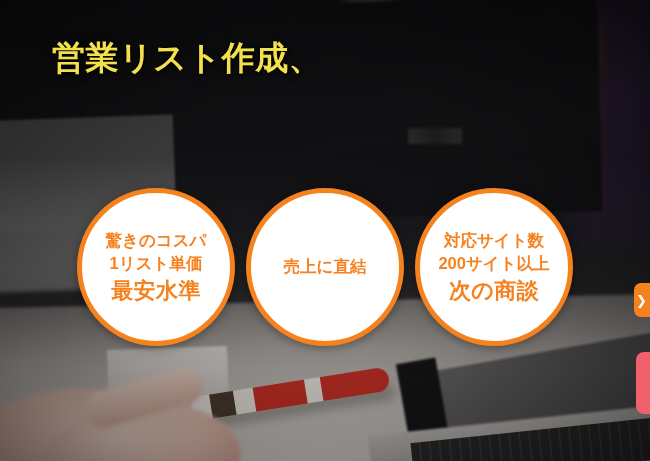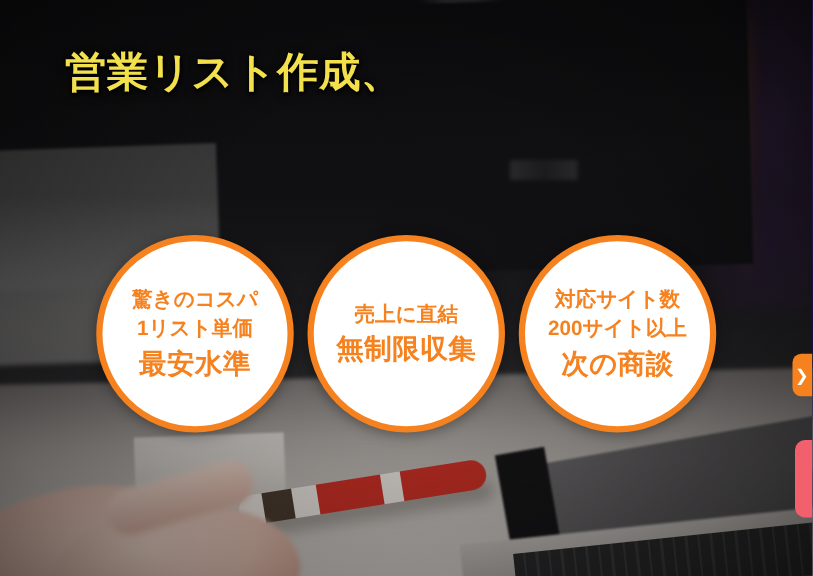--- a/index.html
+++ b/index.html
@@ -332,21 +332,20 @@
   <div class="circles">
 
     <div class="circle">
       <div class="c-line">驚きのコスパ</div>
       <div class="c-line">1リスト単価</div>
       <div class="c-line emphasis">最安水準</div>
     </div>
 
     <div class="circle">
       <div class="c-line">売上に直結</div>
-      <div class="c-line emphasis">無制限収集</div>
     </div>
 
     <div class="circle">
       <div class="c-line">対応サイト数</div>
       <div class="c-line">200サイト以上</div>
       <div class="c-line emphasis">次の商談</div>
     </div>
 
   </div>
 

